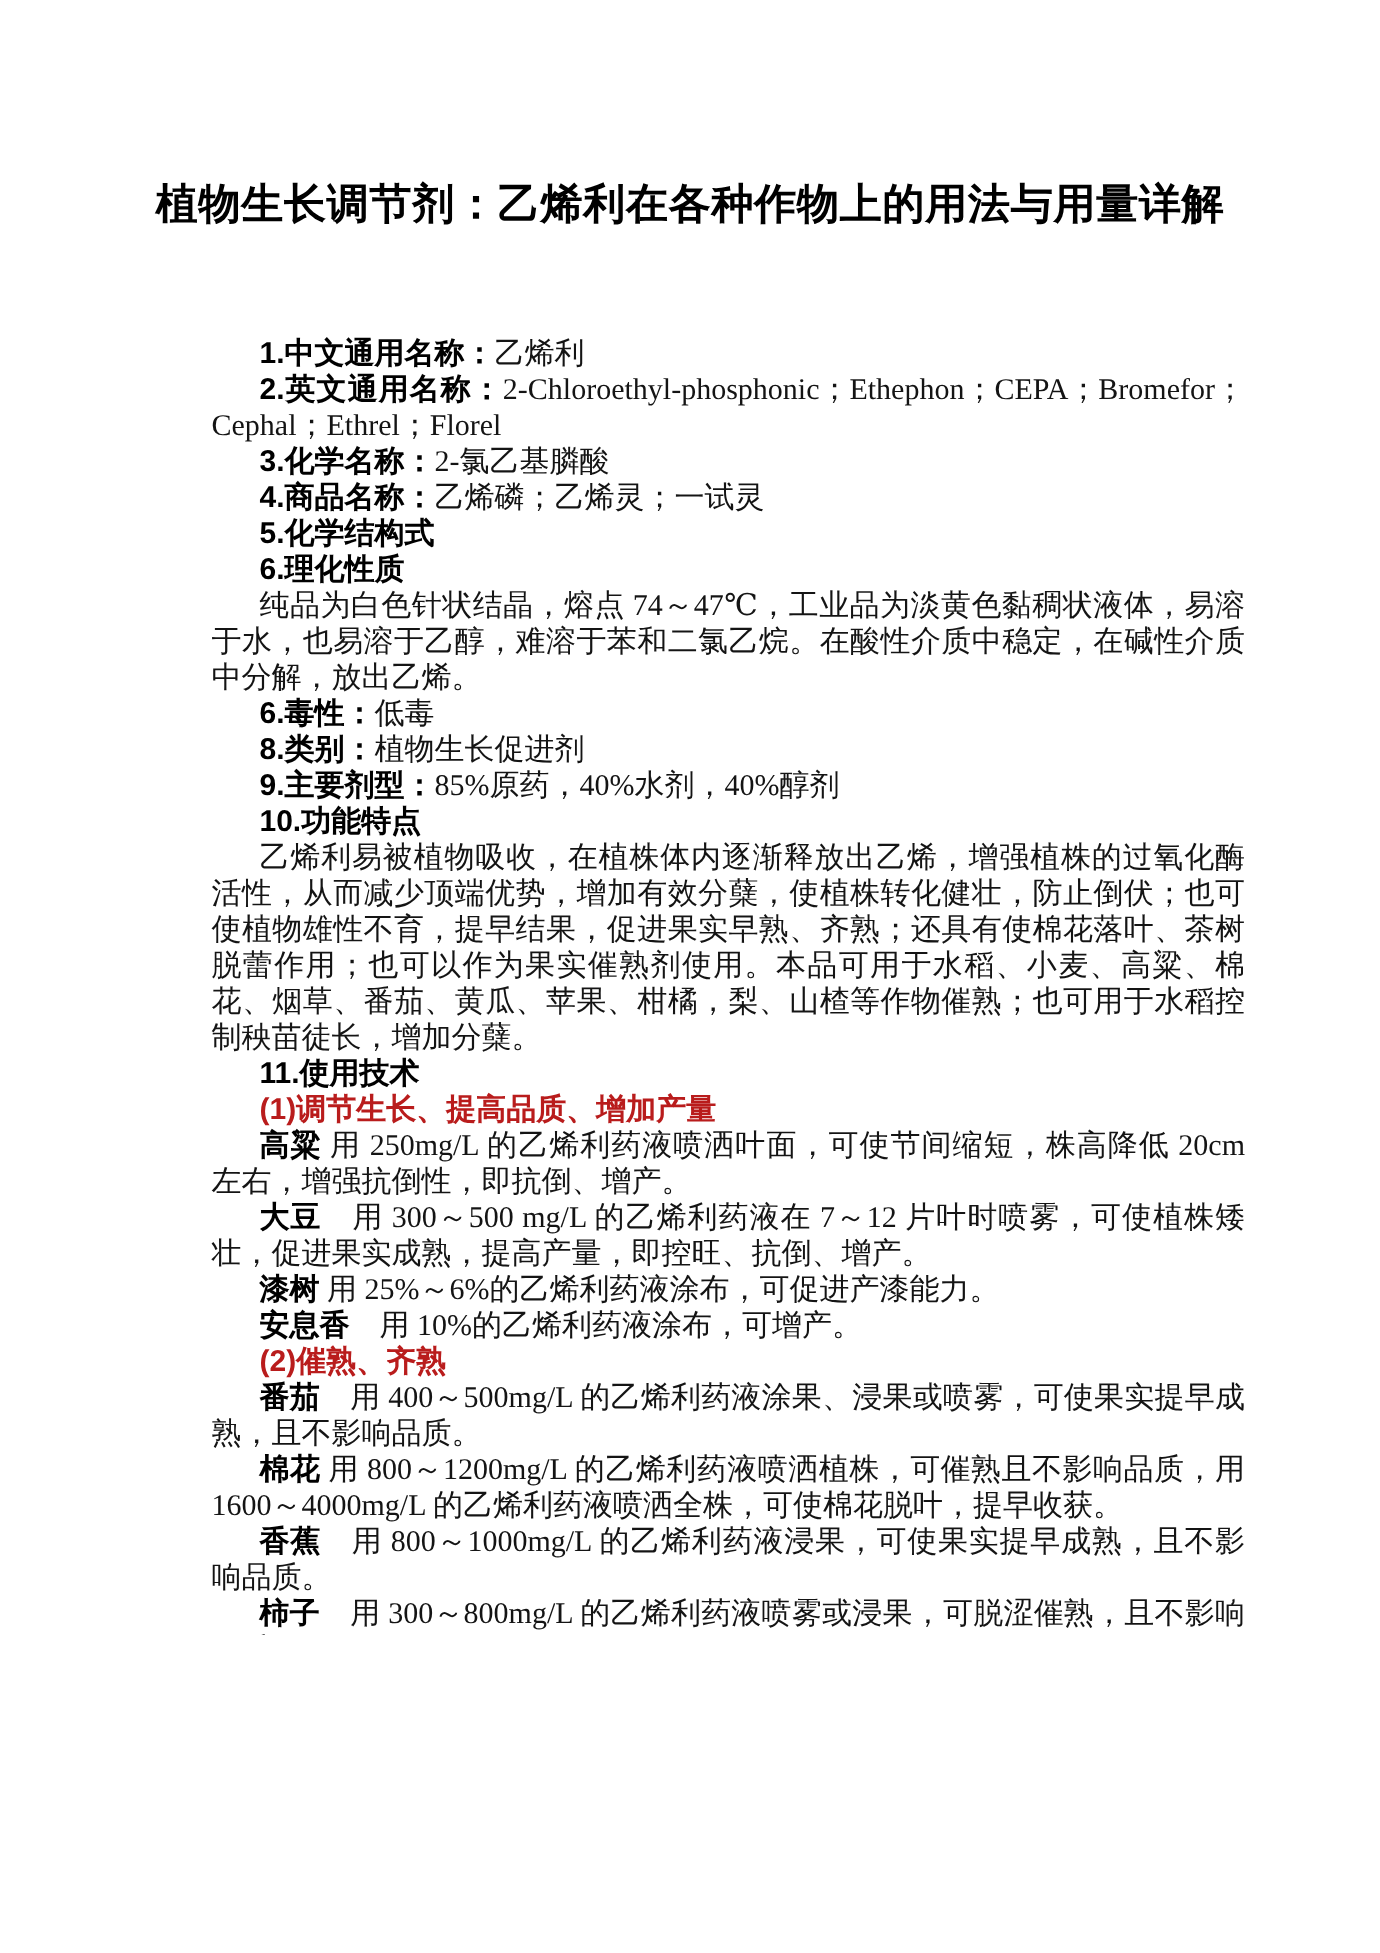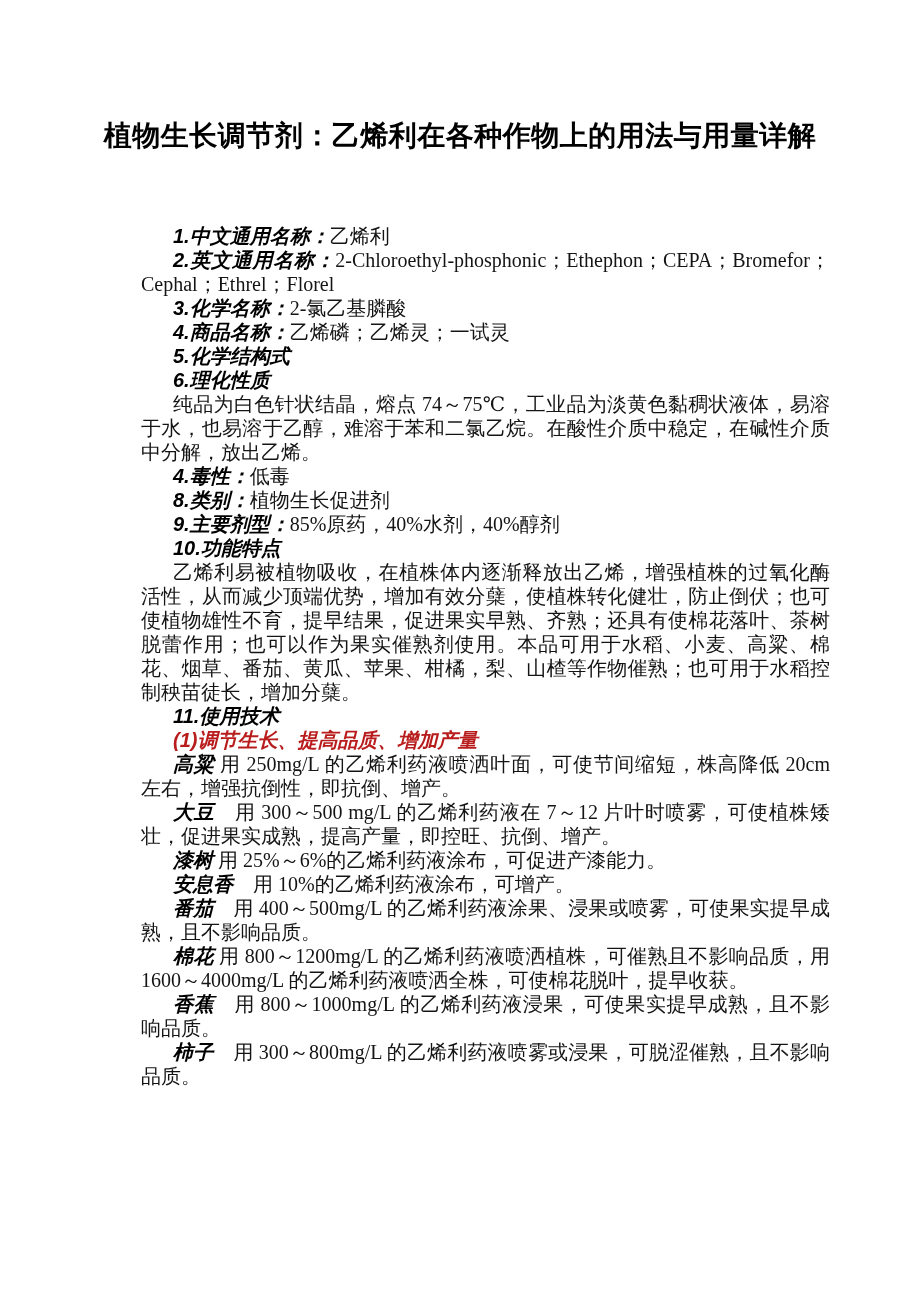--- a/index.html
+++ b/index.html
@@ -35,21 +35,20 @@
   }
   .doc-body p {
     margin: 0;
     padding: 0;
     text-indent: 32px;
   }
   .b {
     font-family: "Liberation Sans", "DejaVu Sans", sans-serif;
     font-weight: bold;
     color: #000000;
-    font-style: italic;
   }
   .red {
     color: #b91c1c;
   }
 </style>
 </head>
 <body>
 
 <div class="page">
 
@@ -62,23 +61,23 @@
     <p><span class="b">2.英文通用名称：</span><span>2-Chloroethyl-phosphonic；Ethephon；CEPA；Bromefor；Cephal；Ethrel；Florel</span></p>
 
     <p><span class="b">3.化学名称：</span><span>2-氯乙基膦酸</span></p>
 
     <p><span class="b">4.商品名称：</span><span>乙烯磷；乙烯灵；一试灵</span></p>
 
     <p><span class="b">5.化学结构式</span></p>
 
     <p><span class="b">6.理化性质</span></p>
 
-    <p><span>纯品为白色针状结晶，熔点 74～75℃，工业品为淡黄色黏稠状液体，易溶于水，也易溶于乙醇，难溶于苯和二氯乙烷。在酸性介质中稳定，在碱性介质中分解，放出乙烯。</span></p>
+    <p><span>纯品为白色针状结晶，熔点 74～47℃，工业品为淡黄色黏稠状液体，易溶于水，也易溶于乙醇，难溶于苯和二氯乙烷。在酸性介质中稳定，在碱性介质中分解，放出乙烯。</span></p>
 
-    <p><span class="b">4.毒性：</span><span>低毒</span></p>
+    <p><span class="b">6.毒性：</span><span>低毒</span></p>
 
     <p><span class="b">8.类别：</span><span>植物生长促进剂</span></p>
 
     <p><span class="b">9.主要剂型：</span><span>85%原药，40%水剂，40%醇剂</span></p>
 
     <p><span class="b">10.功能特点</span></p>
 
     <p><span>乙烯利易被植物吸收，在植株体内逐渐释放出乙烯，增强植株的过氧化酶活性，从而减少顶端优势，增加有效分蘖，使植株转化健壮，防止倒伏；也可使植物雄性不育，提早结果，促进果实早熟、齐熟；还具有使棉花落叶、茶树脱蕾作用；也可以作为果实催熟剂使用。本品可用于水稻、小麦、高粱、棉花、烟草、番茄、黄瓜、苹果、柑橘，梨、山楂等作物催熟；也可用于水稻控制秧苗徒长，增加分蘖。</span></p>
 
     <p><span class="b">11.使用技术</span></p>
@@ -89,20 +88,21 @@
 
 
     <p><span class="b">高粱</span><span> 用 250mg/L 的乙烯利药液喷洒叶面，可使节间缩短，株高降低 20cm 左右，增强抗倒性，即抗倒、增产。</span></p>
 
     <p><span class="b">大豆</span><span>　用 300～500 mg/L 的乙烯利药液在 7～12 片叶时喷雾，可使植株矮壮，促进果实成熟，提高产量，即控旺、抗倒、增产。</span></p>
 
     <p><span class="b">漆树</span><span> 用 25%～6%的乙烯利药液涂布，可促进产漆能力。</span></p>
 
     <p><span class="b">安息香</span><span>　用 10%的乙烯利药液涂布，可增产。</span></p>
 
+    <p><span class="b red">(2)催熟、齐熟</span></p>
 
     <p><span class="b">番茄</span><span>　用 400～500mg/L 的乙烯利药液涂果、浸果或喷雾，可使果实提早成熟，且不影响品质。</span></p>
 
     <p><span class="b">棉花</span><span> 用 800～1200mg/L 的乙烯利药液喷洒植株，可催熟且不影响品质，用 1600～4000mg/L 的乙烯利药液喷洒全株，可使棉花脱叶，提早收获。</span></p>
 
     <p><span class="b">香蕉</span><span>　用 800～1000mg/L 的乙烯利药液浸果，可使果实提早成熟，且不影响品质。</span></p>
 
     <p><span class="b">柿子</span><span>　用 300～800mg/L 的乙烯利药液喷雾或浸果，可脱涩催熟，且不影响品质。</span></p>
 
   </div>

